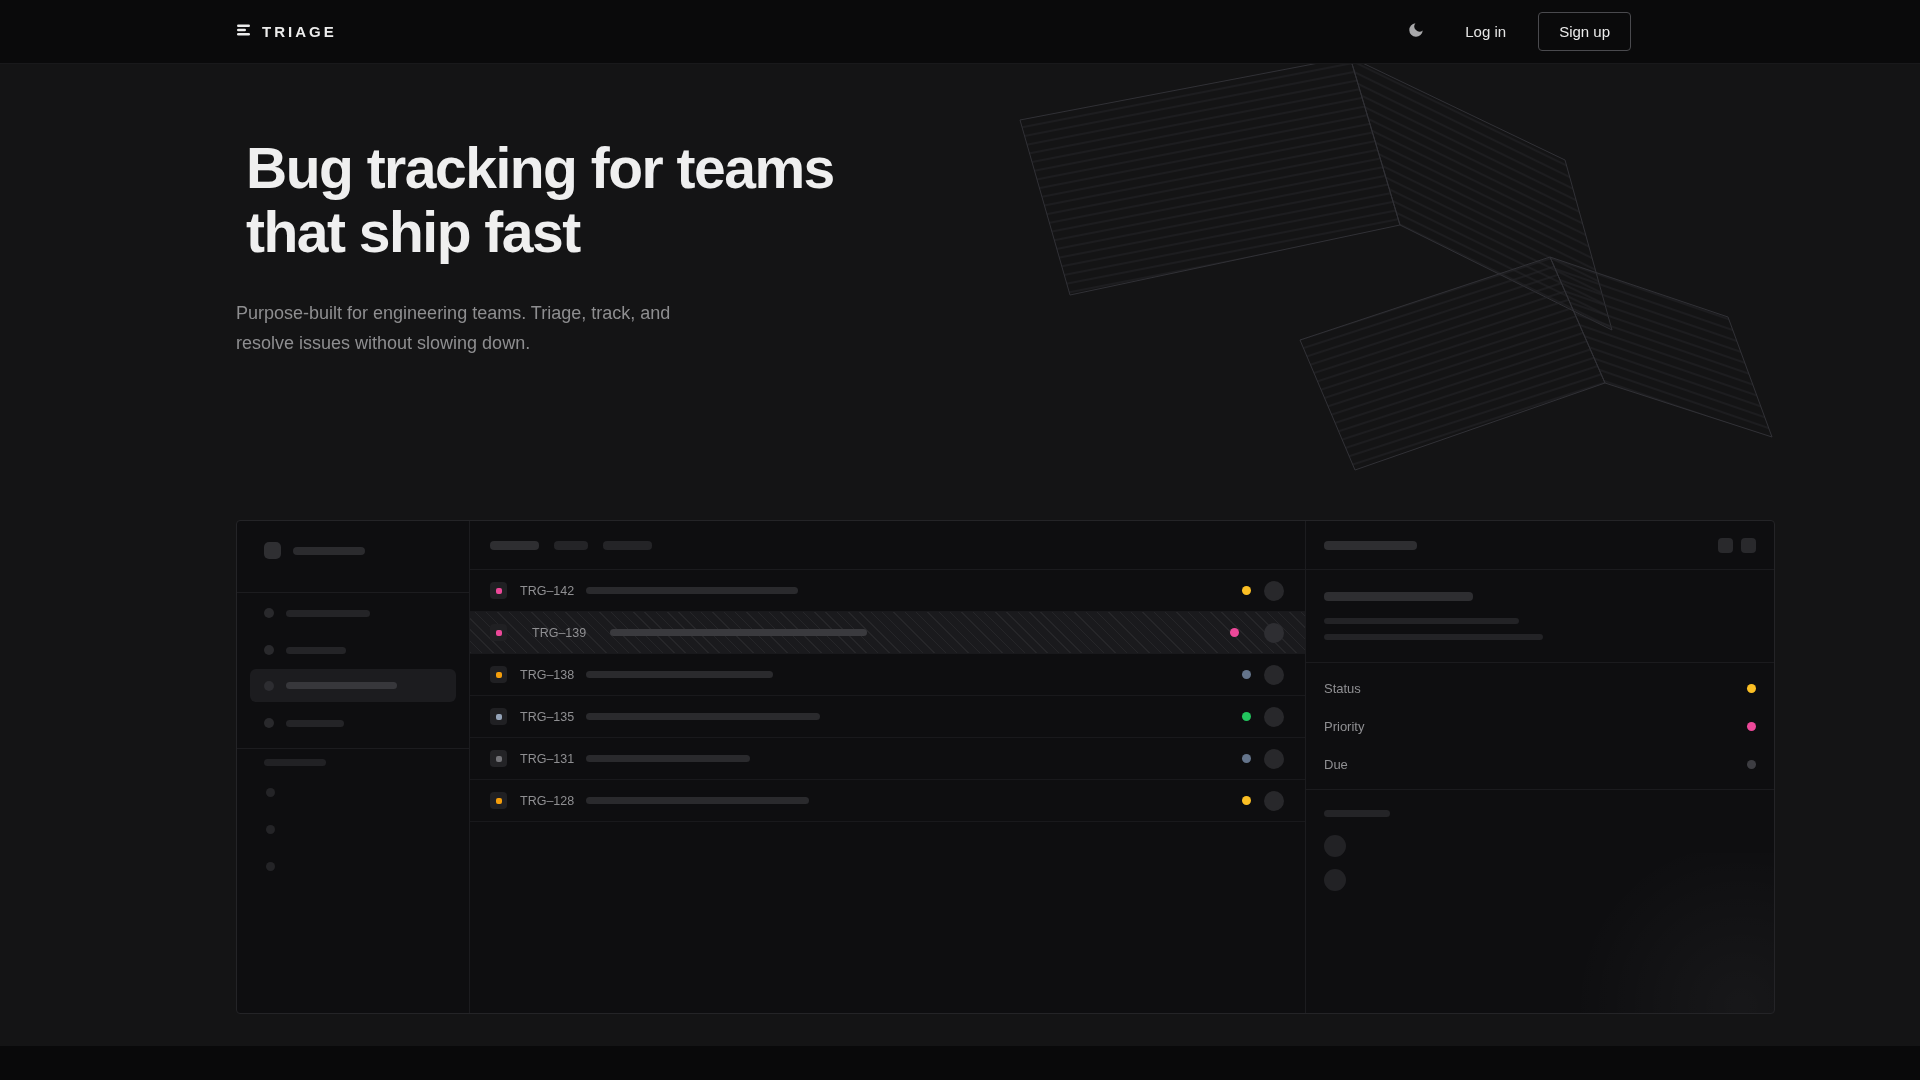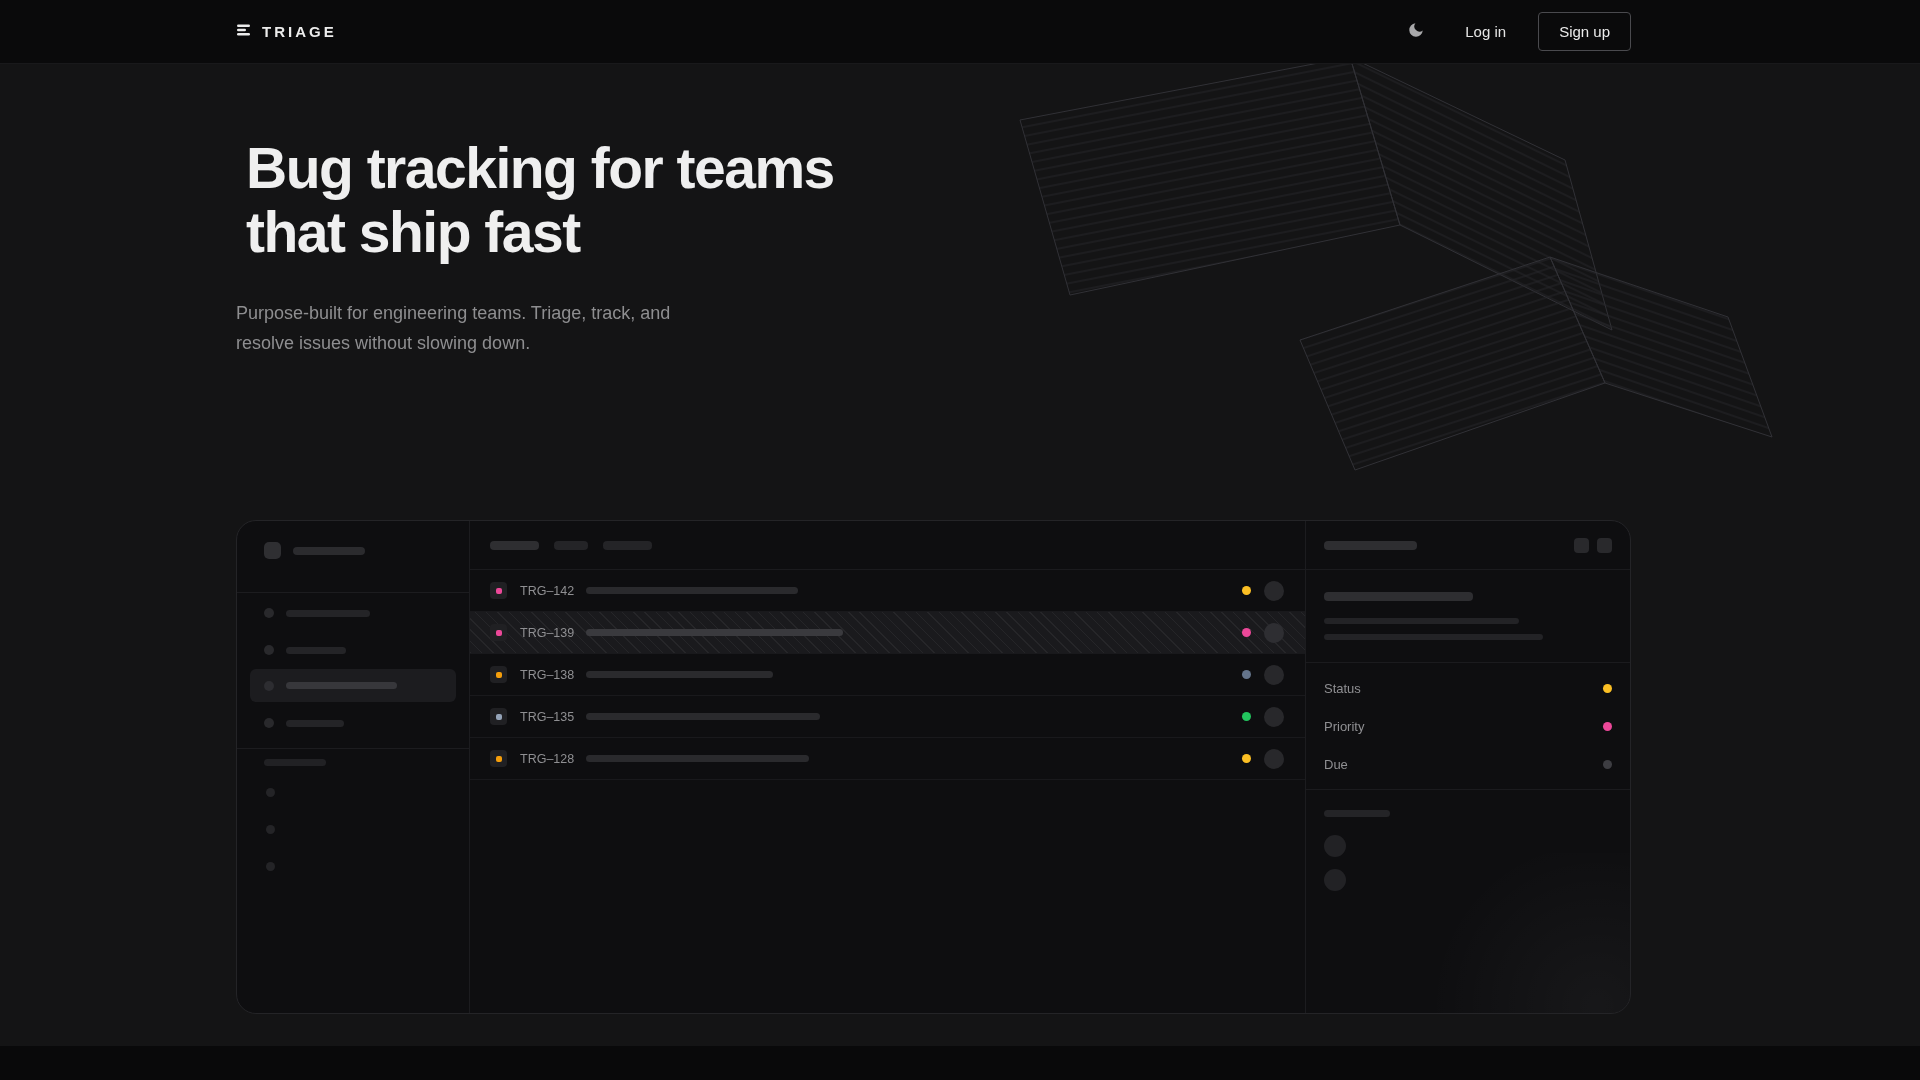--- a/index.html
+++ b/index.html
@@ -40,22 +40,22 @@
     font-size:16px; font-weight:700; height:49px; padding:0 26px;
     border:none; border-radius:3px; cursor:pointer;
   }
   .cta .arrow { font-size:18px; line-height:1; }
 
   
   .deco { position:absolute; left:1000px; top:45px; z-index:1; }
 
   
   .mockup {
-    position:absolute; left:236px; top:520px; width:1395px; height:494px;
-    background:#0e0e10; border:1px solid #242427; border-radius:20px;
+    position:absolute; left:236px; top:520px; width:1539px; height:494px;
+    background:#0e0e10; border:1px solid #242427; border-radius:4px;
     display:flex; overflow:hidden; z-index:2;
   }
   .mk-side { width:233px; flex:none; border-right:1px solid #1c1c1f; position:relative; }
   .mk-list { width:836px; flex:none; border-right:1px solid #1c1c1f; display:flex; flex-direction:column; }
   .mk-detail { flex:1; position:relative; }
 
   .sk { background:#242427; border-radius:4px; display:block; }
 
   
   .abs { position:absolute; }
@@ -68,20 +68,21 @@
     background:#1c1c1f; border-radius:6px; display:flex; align-items:center; gap:12px; padding-left:14px;
   }
   .side-dot { position:absolute; left:29px; width:9px; height:9px; border-radius:50%; background:#242427; }
 
   
   .list-head { height:49px; flex:none; display:flex; align-items:center; gap:15px; padding:0 20px; border-bottom:1px solid #1b1b1e; }
   .issue-row { height:42px; flex:none; display:flex; align-items:center; padding:0 21px 0 20px; border-bottom:1px solid #19191c; }
   .issue-row.selected {
     background-color:#1a1a1d;
     background-image:repeating-linear-gradient(45deg, rgba(255,255,255,0.05) 0, rgba(255,255,255,0.05) 1px, transparent 1px, transparent 8px);
+    gap:12px;
   }
   .issue-icon { width:17px; height:17px; border-radius:4px; background:#202023; display:flex; align-items:center; justify-content:center; margin-right:13px; flex:none; }
   .issue-icon i { display:block; width:6px; height:6px; border-radius:2px; background:#555; }
   .issue-id { width:66px; font-size:12.5px; color:#8f8f92; flex:none; }
   .issue-bar { height:7px; border-radius:3.5px; background:#2a2a2d; display:block; }
   .selected .issue-bar { background:#3a3a3e; }
   .status-dot { width:9px; height:9px; border-radius:50%; margin-left:auto; flex:none; }
   .issue-avatar { width:20px; height:20px; border-radius:50%; background:#28282b; margin-left:13px; flex:none; }
 
   
@@ -232,20 +233,29 @@
     <div class="issue-row">
       <span class="issue-icon">
           <i style="background-color: rgb(148, 163, 184);"></i>
         </span>
       <span class="issue-id">TRG–135</span>
       <span class="issue-bar" style="width:234px"></span>
       <span class="status-dot" style="background-color: rgb(34, 197, 94);"></span>
       <span class="issue-avatar"></span>
     </div>
 
+    <div class="issue-row">
+      <span class="issue-icon" style="background:#232326">
+          <i style="background-color: rgb(115, 115, 120);"></i>
+        </span>
+      <span class="issue-id">TRG–131</span>
+      <span class="issue-bar" style="width:164px"></span>
+      <span class="status-dot" style="background-color: rgb(100, 116, 139);"></span>
+      <span class="issue-avatar"></span>
+    </div>
 
     <div class="issue-row">
       <span class="issue-icon">
           <i style="background-color: rgb(245, 158, 11);"></i>
         </span>
       <span class="issue-id">TRG–128</span>
       <span class="issue-bar" style="width:223px"></span>
       <span class="status-dot" style="background-color: rgb(251, 191, 36);"></span>
       <span class="issue-avatar"></span>
     </div>

